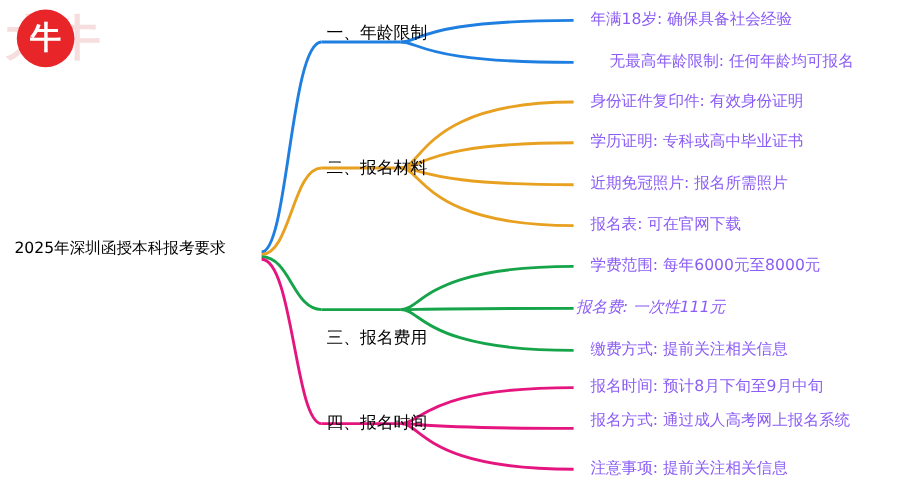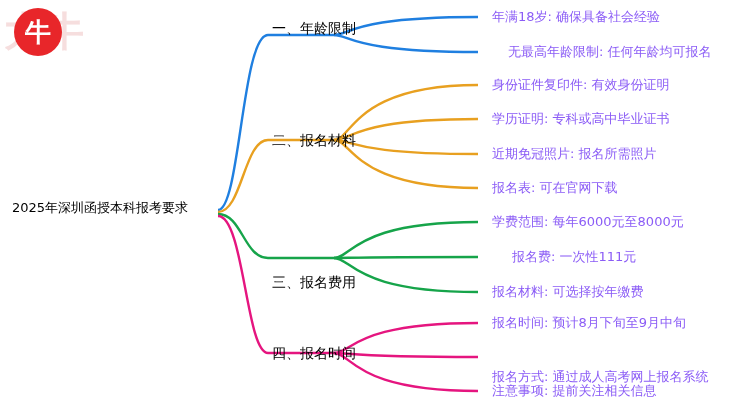--- a/index.html
+++ b/index.html
@@ -109,18 +109,18 @@
 
 <div class="node leaf-label" style="left:492px;top:10px;">年满18岁: 确保具备社会经验</div>
 <div class="node leaf-label" style="left:492px;top:45px;margin-left:16px;">无最高年龄限制: 任何年龄均可报名</div>
 
 <div class="node leaf-label" style="left:492px;top:78px;">身份证件复印件: 有效身份证明</div>
 <div class="node leaf-label" style="left:492px;top:112px;">学历证明: 专科或高中毕业证书</div>
 <div class="node leaf-label" style="left:492px;top:147px;">近期免冠照片: 报名所需照片</div>
 <div class="node leaf-label" style="left:492px;top:181px;">报名表: 可在官网下载</div>
 
 <div class="node leaf-label" style="left:492px;top:215px;">学费范围: 每年6000元至8000元</div>
-<div class="node leaf-label" style="left:512px;top:250px;">报名费: 一次性111元</div>
-<div class="node leaf-label" style="left:492px;top:285px;">报名材料: 可选择按年缴费</div>
+<div class="node leaf-label" style="left:480px;top:250px;font-style:italic;">报名费: 一次性111元</div>
+<div class="node leaf-label" style="left:492px;top:285px;">缴费方式: 提前关注相关信息</div>
 
 <div class="node leaf-label" style="left:492px;top:316px;">报名时间: 预计8月下旬至9月中旬</div>
-<div class="node leaf-label" style="left:492px;top:370px;">报名方式: 通过成人高考网上报名系统</div>
+<div class="node leaf-label" style="left:492px;top:344px;">报名方式: 通过成人高考网上报名系统</div>
 <div class="node leaf-label" style="left:492px;top:384px;">注意事项: 提前关注相关信息</div>
 
 </body></html>

